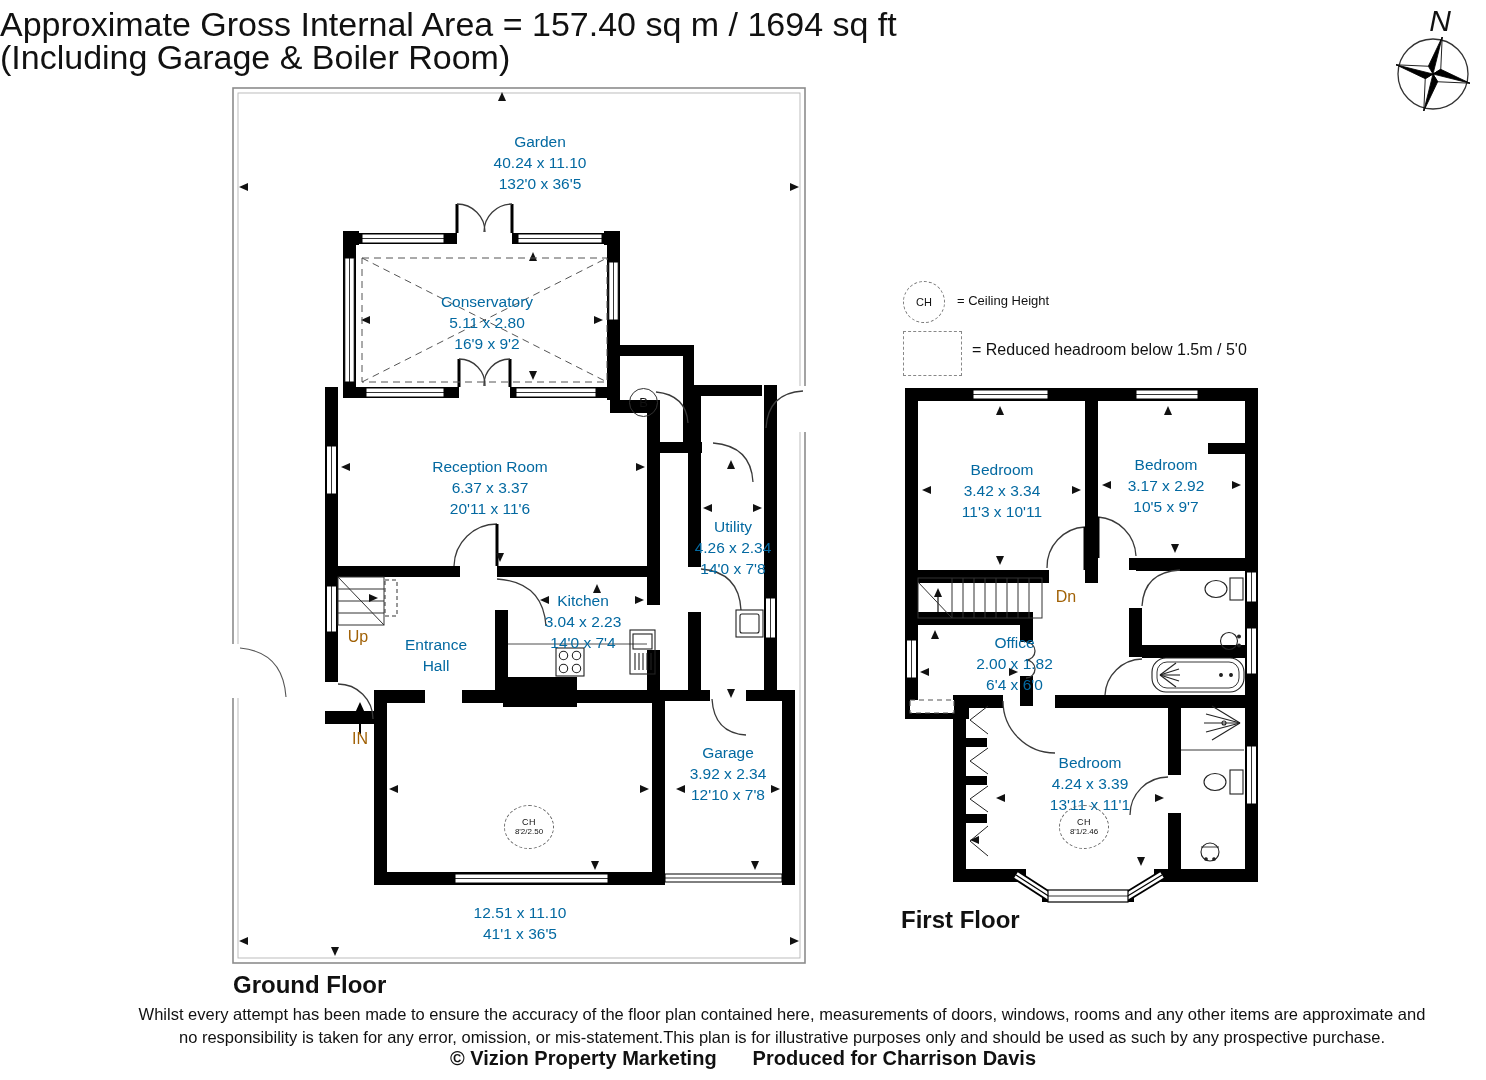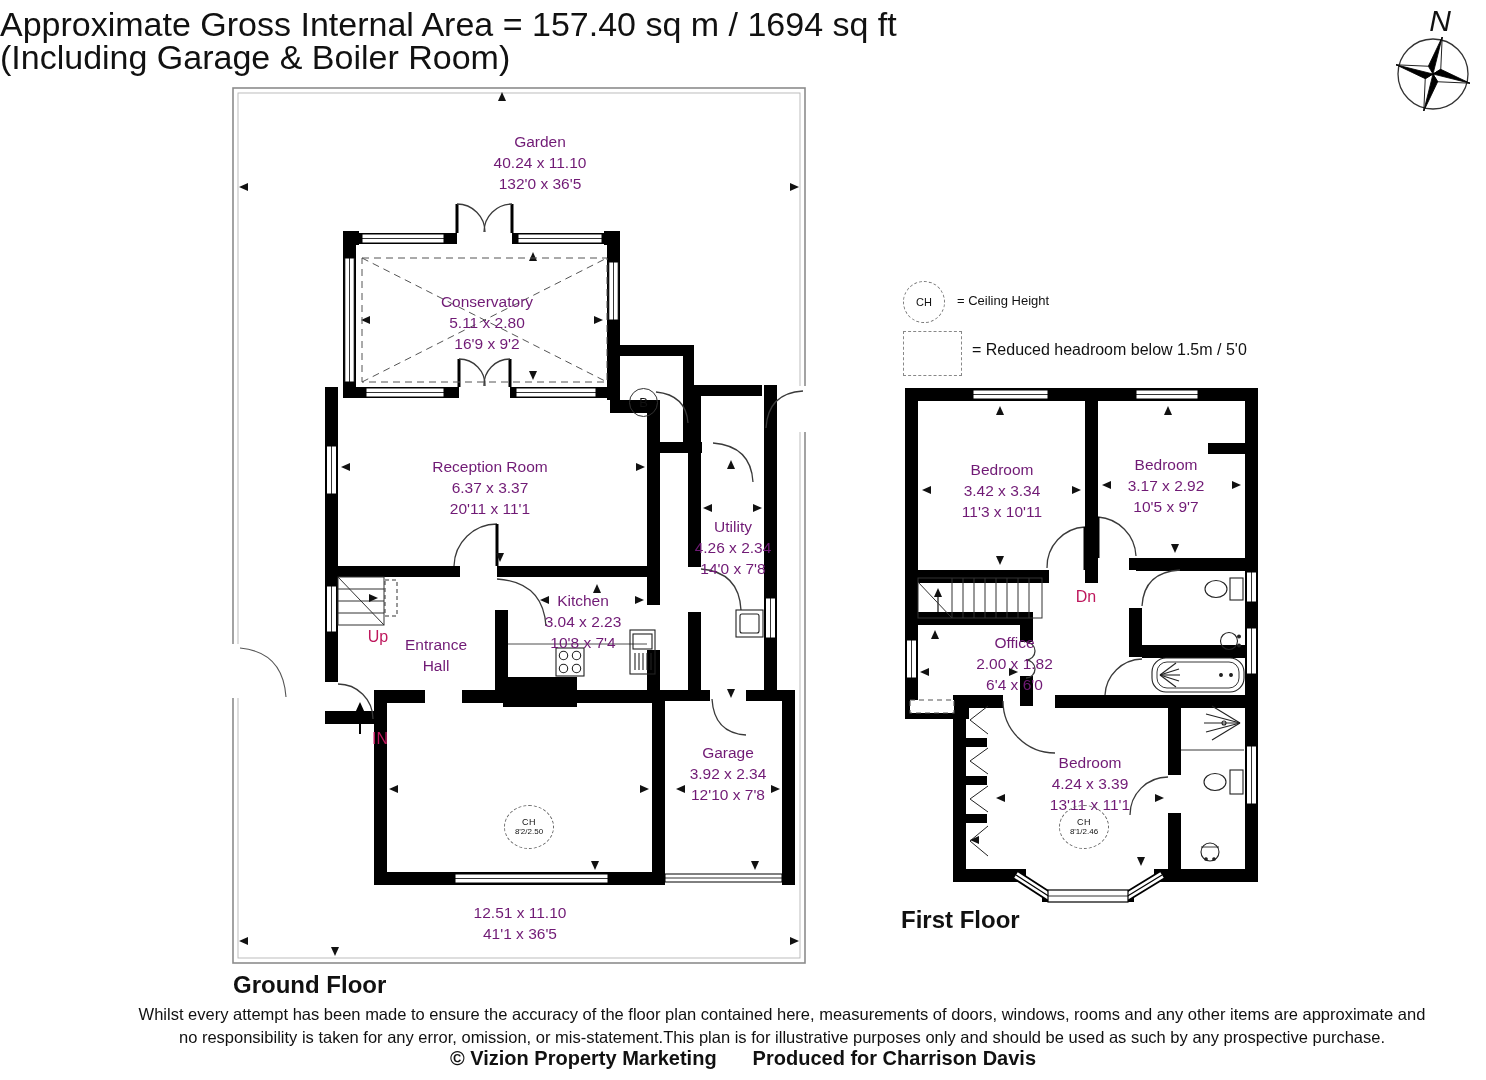--- a/index.html
+++ b/index.html
@@ -1,22 +1,22 @@
 <!DOCTYPE html>
 <html><head>
 <meta charset="utf-8">
 <style>
   html,body{margin:0;padding:0;background:#fff;}
   .canvas{position:relative;width:1486px;height:1080px;background:#fff;overflow:hidden;
           font-family:"Liberation Sans",sans-serif;color:#111;}
   svg{position:absolute;left:0;top:0;}
   .title{position:absolute;top:8px;left:0;width:100%;text-align:left;font-size:34px;line-height:33px;}
-  .rl{position:absolute;text-align:center;font-size:15.5px;line-height:21px;color:#701a75;}
+  .rl{position:absolute;text-align:center;font-size:15.5px;line-height:21px;color:#0369a1;}
   .floor-label{position:absolute;font-size:24px;font-weight:bold;color:#111;}
-  .marker{position:absolute;text-align:center;font-size:16px;color:#be185d;margin-left:20px;}
+  .marker{position:absolute;text-align:center;font-size:16px;color:#a16207;}
   .ch-badge{position:absolute;width:48px;height:42px;border:1px dashed #666;border-radius:50%;
             display:flex;flex-direction:column;align-items:center;justify-content:center;line-height:10px;}
   .ch-badge .cht{font-size:9px;letter-spacing:.5px;}
   .ch-badge .chv{font-size:8px;}
   .b-circle{position:absolute;width:27px;height:27px;border:1.2px solid #333;border-radius:50%;
             display:flex;align-items:center;justify-content:center;font-size:13px;}
   .legend-ch{position:absolute;left:903px;top:281px;width:40px;height:40px;border:1px dashed #777;
              border-radius:50%;display:flex;align-items:center;justify-content:center;font-size:11px;}
   .legend-ch-label{position:absolute;left:957px;top:293px;font-size:13px;}
   .legend-box{position:absolute;left:903px;top:331px;width:57px;height:43px;border:1.5px dashed #888;}
@@ -377,33 +377,33 @@
 
   <div class="rl" style="left:387px;top:291px;width:200px;">
     <div>Conservatory</div>
     <div>5.11 x 2.80</div>
     <div>16'9 x 9'2</div>
   </div>
 
   <div class="rl" style="left:390px;top:456px;width:200px;">
     <div>Reception Room</div>
     <div>6.37 x 3.37</div>
-    <div>20'11 x 11'1</div>
+    <div>20'11 x 11'6</div>
   </div>
 
   <div class="rl" style="left:653px;top:516px;width:160px;">
     <div>Utility</div>
     <div>4.26 x 2.34</div>
     <div>14'0 x 7'8</div>
   </div>
 
   <div class="rl" style="left:503px;top:590px;width:160px;">
     <div>Kitchen</div>
     <div>3.04 x 2.23</div>
-    <div>10'8 x 7'4</div>
+    <div>14'0 x 7'4</div>
   </div>
 
   <div class="rl" style="left:390px;top:634px;width:92px;">
     <div>Entrance Hall</div>
   </div>
 
   <div class="marker" style="left:336px;top:628px;width:44px;">Up</div>
   <div class="marker" style="left:338px;top:730px;width:44px;">IN</div>
   <div class="b-circle" style="left:629px;top:388px;">B</div>
 

